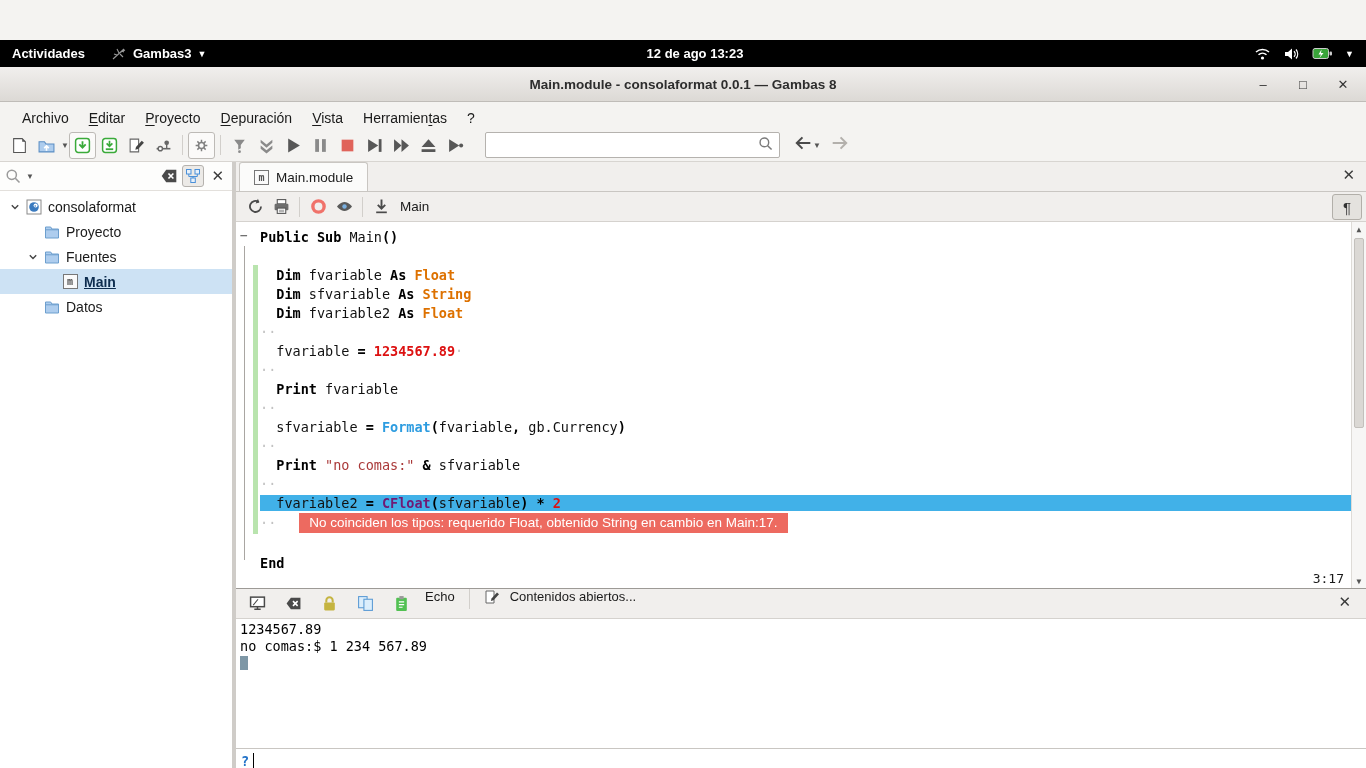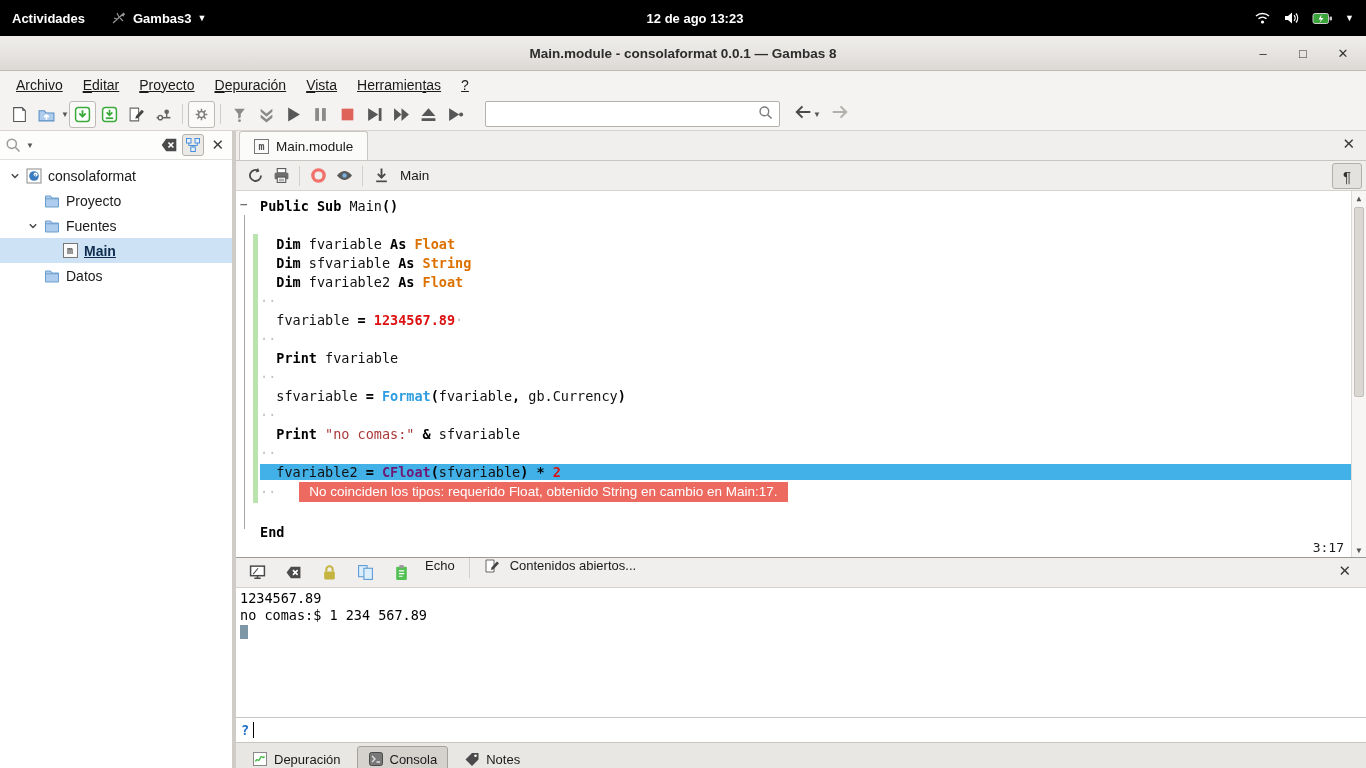--- a/index.html
+++ b/index.html
@@ -1,38 +1,38 @@
 <!DOCTYPE html>
 <html><head>
 <meta charset="utf-8">
 <style>
   * { margin:0; padding:0; box-sizing:border-box; }
   html,body { background:#000; }
   .screen { position:relative; width:1366px; height:768px; background:#f4f3f1;
             font-family:"Liberation Sans", sans-serif; overflow:hidden; }
 
   
-  .gnome-bar { height:36px; background:#000; color:#fff; display:flex; align-items:center;
-               font-size:13px; font-weight:600; position:relative; }
+  .gnome-bar { height:27px; background:#000; color:#fff; display:flex; align-items:center;
+               font-size:13px; font-weight:600; position:relative;margin-top:40px; }
   .gnome-left { display:flex; align-items:center; gap:8px; margin-left:12px; }
   .gnome-app { display:flex; align-items:center; gap:6px; margin-left:26px; }
   .gnome-clock { position:absolute; left:0; right:0; text-align:center; pointer-events:none;padding-left:24px; }
   .gnome-right { margin-left:auto; display:flex; align-items:center; gap:12px; margin-right:12px; }
   .gnome-right svg { display:block; }
   .caret-dn { font-size:9px; }
 
   
   .titlebar { height:35px; background:linear-gradient(#f1efed,#dcd9d5); border-bottom:1px solid #bfbcb8;
               display:flex; align-items:center; position:relative; }
   .win-title { flex:1; text-align:center; font-size:13.5px; font-weight:bold; color:#2d2d2d; }
   .win-controls { position:absolute; right:10px; top:0; bottom:0; display:flex; align-items:center; gap:14px; }
   .win-btn { width:26px; text-align:center; color:#333; font-size:13px; cursor:default; }
 
   
-  .menubar { height:27px; background:#f4f3f1; display:flex; align-items:center; padding-left:6px; font-size:14px; color:#1a1a1a;text-decoration:underline; }
+  .menubar { height:27px; background:#f4f3f1; display:flex; align-items:flex-end; padding-left:12px; font-size:14px; color:#1a1a1a; }
   .menu-item { padding:3px 10px; }
   .menu-item u { text-underline-offset:2px; }
 
   
   .toolbar { height:33px; background:#f4f3f1; border-bottom:1px solid #d8d5d1; display:flex; align-items:center; padding-left:6px; }
   .tb-btn { width:27px; height:27px; display:flex; align-items:center; justify-content:center; border:1px solid transparent; border-radius:3px; }
   .tb-btn svg { width:17px; height:17px; display:block; }
   .tb-btn.framed { border-color:#bdbab6; background:#fbfaf9; }
   .tb-sep { width:1px; height:20px; background:#d2cfcb; margin:0 5px; }
   .tb-caret { font-size:8px; color:#555; margin-left:1px; }

